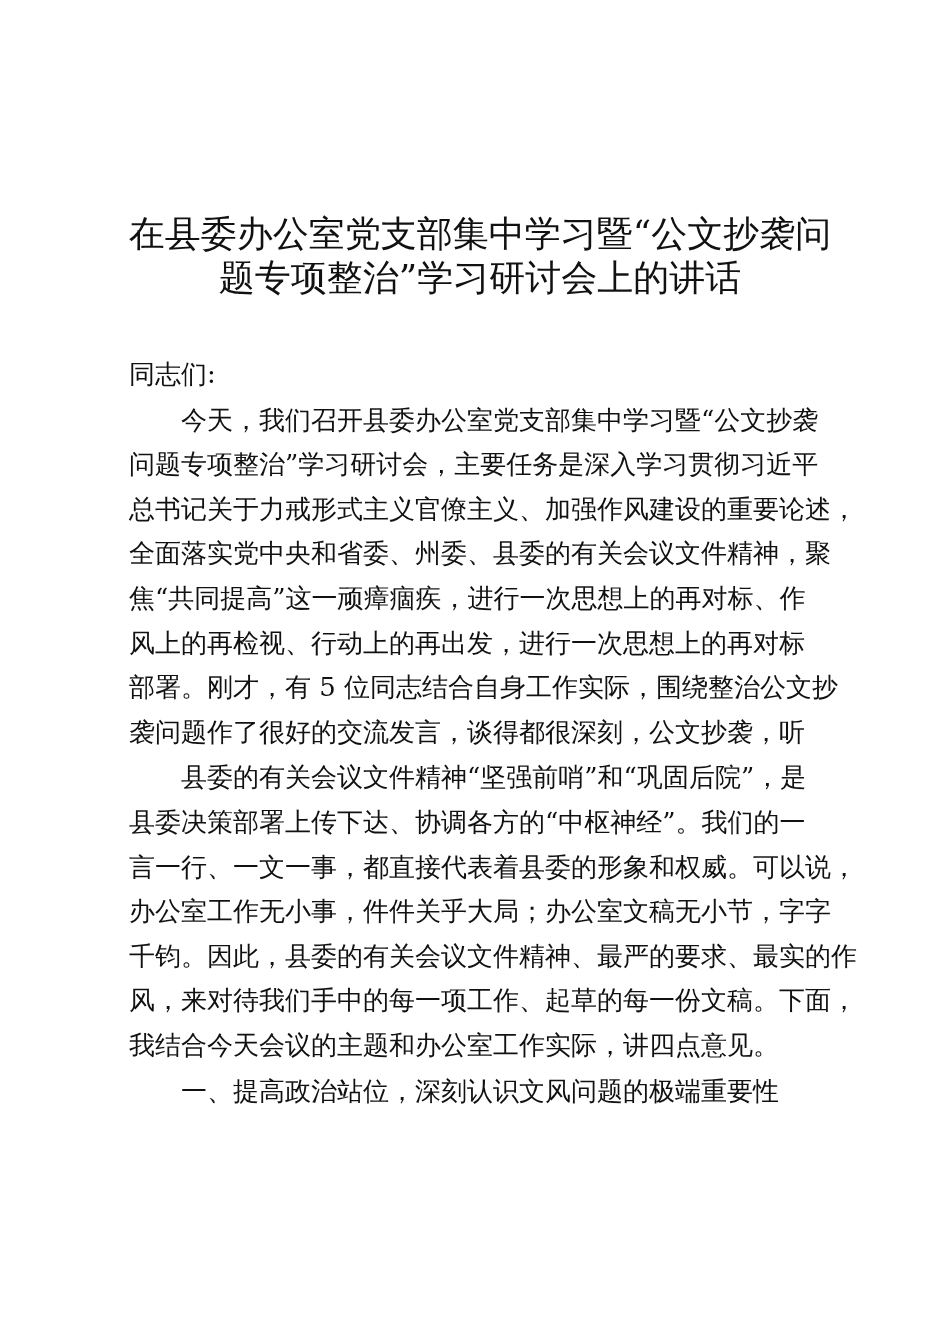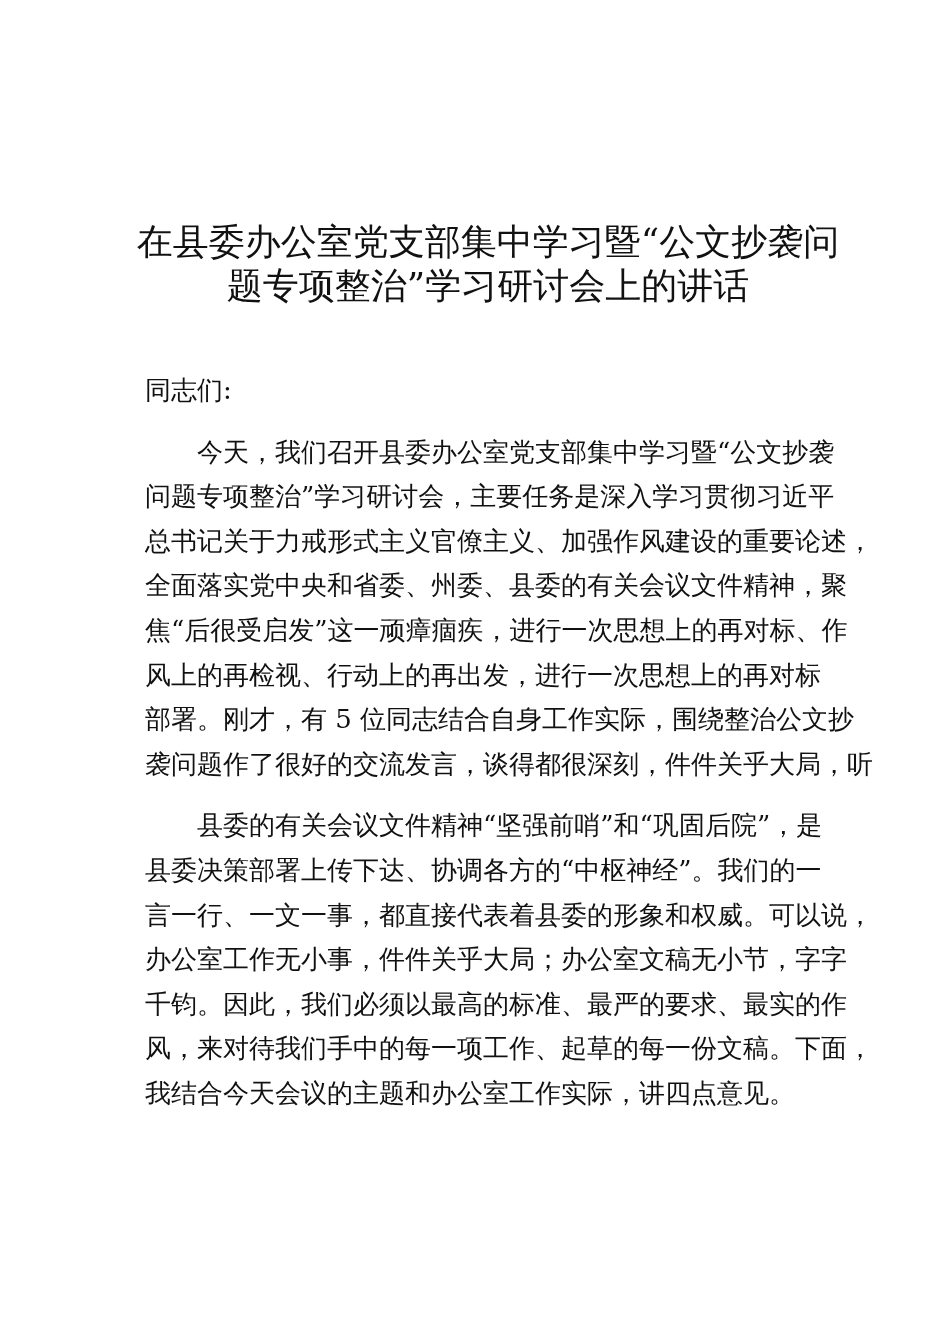--- a/index.html
+++ b/index.html
@@ -20,21 +20,21 @@
       left: 0; top: 0;
       width: 950px;
       height: 1344px;
       background: #ffffff;
     }
     .title {
       position: absolute;
       left: 110px;
       width: 740px;
       top: 212px;
-      margin: 8px;
+      margin: 0;
       font-size: 36px;
       line-height: 44px;
       font-weight: normal;
       text-align: center;
       letter-spacing: 0px;
       color: #111111;
     }
     .title .tline {
       display: block;
       white-space: nowrap;
@@ -42,21 +42,21 @@
     .body-text {
       position: absolute;
       left: 128px;
       top: 351px;
       width: 710px;
       font-size: 26px;
       line-height: 44.6px;
       color: #111111;
     }
     .body-text p {
-      margin: 17px;
+      margin: 1px;
       padding: 0;
     }
     .body-text .line {
       display: block;
       white-space: nowrap;
     }
     .body-text .indent {
       padding-left: 52px;
     }
   </style>
@@ -73,31 +73,34 @@
   <div class="body-text">
     <p>
       <span class="line">同志们:</span>
     </p>
 
     <p>
       <span class="line indent">今天，我们召开县委办公室党支部集中学习暨“公文抄袭</span>
       <span class="line">问题专项整治”学习研讨会，主要任务是深入学习贯彻习近平</span>
       <span class="line">总书记关于力戒形式主义官僚主义、加强作风建设的重要论述，</span>
       <span class="line">全面落实党中央和省委、州委、县委的有关会议文件精神，聚</span>
-      <span class="line">焦“后很受启发”这一顽瘴痼疾，进行一次思想上的再对标、作</span>
+      <span class="line">焦“共同提高”这一顽瘴痼疾，进行一次思想上的再对标、作</span>
       <span class="line">风上的再检视、行动上的再出发，进行一次思想上的再对标</span>
       <span class="line">部署。刚才，有 5 位同志结合自身工作实际，围绕整治公文抄</span>
-      <span class="line">袭问题作了很好的交流发言，谈得都很深刻，件件关乎大局，听</span>
+      <span class="line">袭问题作了很好的交流发言，谈得都很深刻，公文抄袭，听</span>
     </p>
 
     <p>
       <span class="line indent">县委的有关会议文件精神“坚强前哨”和“巩固后院”，是</span>
       <span class="line">县委决策部署上传下达、协调各方的“中枢神经”。我们的一</span>
       <span class="line">言一行、一文一事，都直接代表着县委的形象和权威。可以说，</span>
       <span class="line">办公室工作无小事，件件关乎大局；办公室文稿无小节，字字</span>
-      <span class="line">千钧。因此，我们必须以最高的标准、最严的要求、最实的作</span>
+      <span class="line">千钧。因此，县委的有关会议文件精神、最严的要求、最实的作</span>
       <span class="line">风，来对待我们手中的每一项工作、起草的每一份文稿。下面，</span>
       <span class="line">我结合今天会议的主题和办公室工作实际，讲四点意见。</span>
     </p>
 
+    <p>
+      <span class="line indent">一、提高政治站位，深刻认识文风问题的极端重要性</span>
+    </p>
   </div>
 
 </div>
 
 </body></html>

